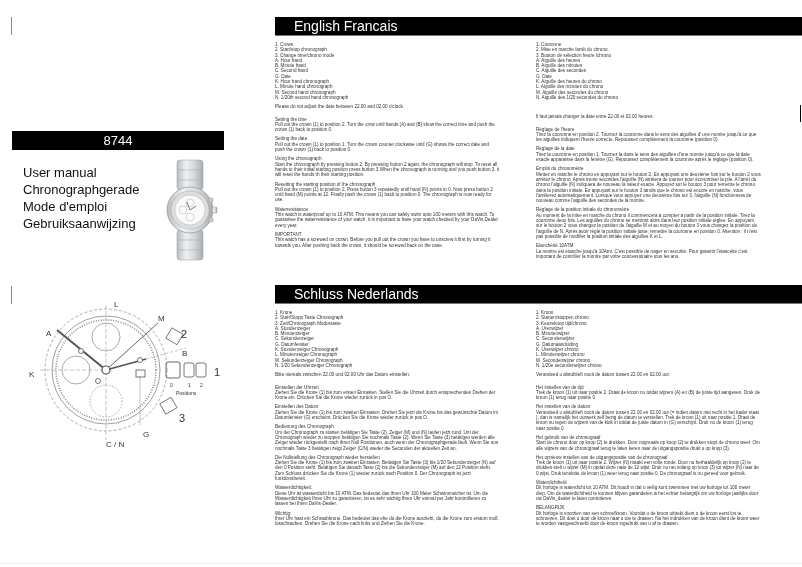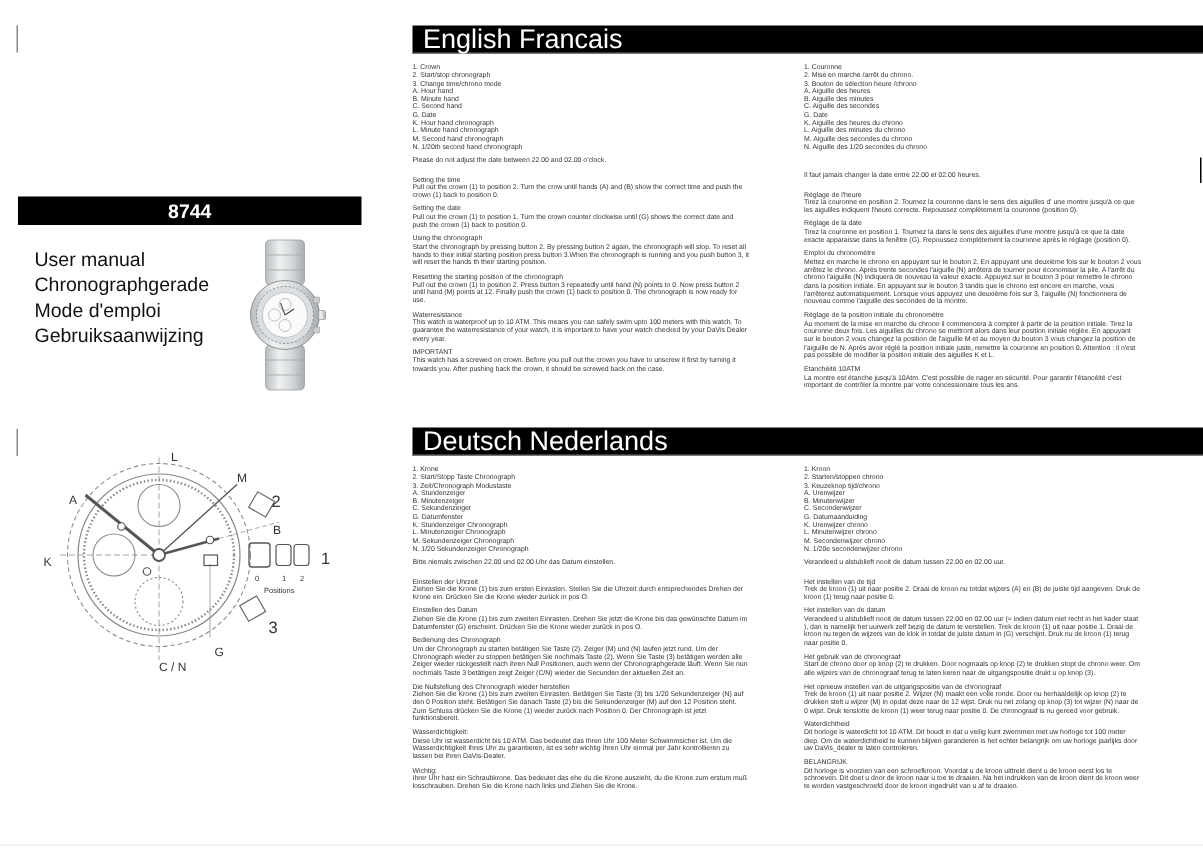--- a/index.html
+++ b/index.html
@@ -1,26 +1,26 @@
 <!DOCTYPE html>
 <html><head>
 <meta charset="utf-8">
 <style>
   html, body { margin:0; padding:0; background:#ffffff; }
   body { width:802px; height:567px; position:relative; overflow:hidden;
          font-family:"Liberation Sans", sans-serif; color:#222; }
   .vline { position:absolute; width:1px; background:#888; }
-  .cover-bar { position:absolute; left:12px; top:131px; width:229px; height:19px;
-               background:#000; color:#fff; text-align:center; font-weight:bold;
+  .cover-bar { position:absolute; left:12px; top:131px; width:212px; height:19px;
+               background:#000; color:#fff; text-align:center; font-weight:normal;
                font-size:13px; line-height:19px; }
   .cover-list { position:absolute; left:23px; top:164px; font-size:13px; line-height:17px; color:#111; }
   .cover-list div { white-space:nowrap; }
   .watch-photo { position:absolute; left:160px; top:158px; width:62px; height:104px; }
   .hdr { position:absolute; left:275px; width:527px; height:19px; background:#000;
-         color:#fff; font-size:18px; line-height:19px; padding-left:7px; box-sizing:border-box;
+         color:#fff; font-size:14px; line-height:19px; padding-left:19px; box-sizing:border-box;
          border-bottom:1px solid #777; }
   .col { position:absolute; font-size:4.6px; line-height:5.3px; color:#333; }
   .col .blk { margin-bottom:4px; }
   .col .l { white-space:nowrap; }
   .col .p { white-space:normal; }
   .diagram { position:absolute; left:10px; top:285px; width:230px; height:180px; }
   .diagram text { font-family:"Liberation Sans", sans-serif; fill:#333; }
   .bottom-line { position:absolute; left:0; top:563px; width:802px; height:1px; background:#eee; }
 </style>
 </head>
@@ -181,21 +181,21 @@
   <div class="blk">
       <div class="l">Réglage de la position initiale du chronomètre</div>
       <div class="p">Au moment de la mise en marche du chrono il commencera à compter à partir de la position initiale. Tirez la couronne deux fois. Les aiguilles du chrono se mettront alors dans leur position initiale réglée. En appuyant sur le bouton 2 vous changez la position de l'aiguille M et au moyen du bouton 3 vous changez la position de l'aiguille de N. Après avoir réglé la position initiale juste, remettre la couronne en position 0. Attention : il n'est pas possible de modifier la position initiale des aiguilles K et L.</div>
     </div>
   <div class="blk">
       <div class="l">Etanchéité 10ATM</div>
       <div class="p">La montre est étanche jusqu'à 10Atm. C'est possible de nager en sécurité. Pour garantir l'étancéité c'est important de contrôler la montre par votre concessionaire tous les ans.</div>
     </div>
 </div>
 
-<div class="hdr" style="top:285px;">Deutsch Nederlands</div>
+<div class="hdr" style="top:285px;">Schluss Nederlands</div>
 
 <div class="col" style="left:275px;top:310px;width:225px;">
   <div class="blk">
     <div class="l">1. Krone</div>
     <div class="l">2. Start/Stopp Taste Chronograph</div>
     <div class="l">3. Zeit/Chronograph Modustaste</div>
     <div class="l">A. Stundenzeiger</div>
     <div class="l">B. Minutenzeiger</div>
     <div class="l">C. Sekundenzeiger</div>
     <div class="l">G. Datumfenster</div>

